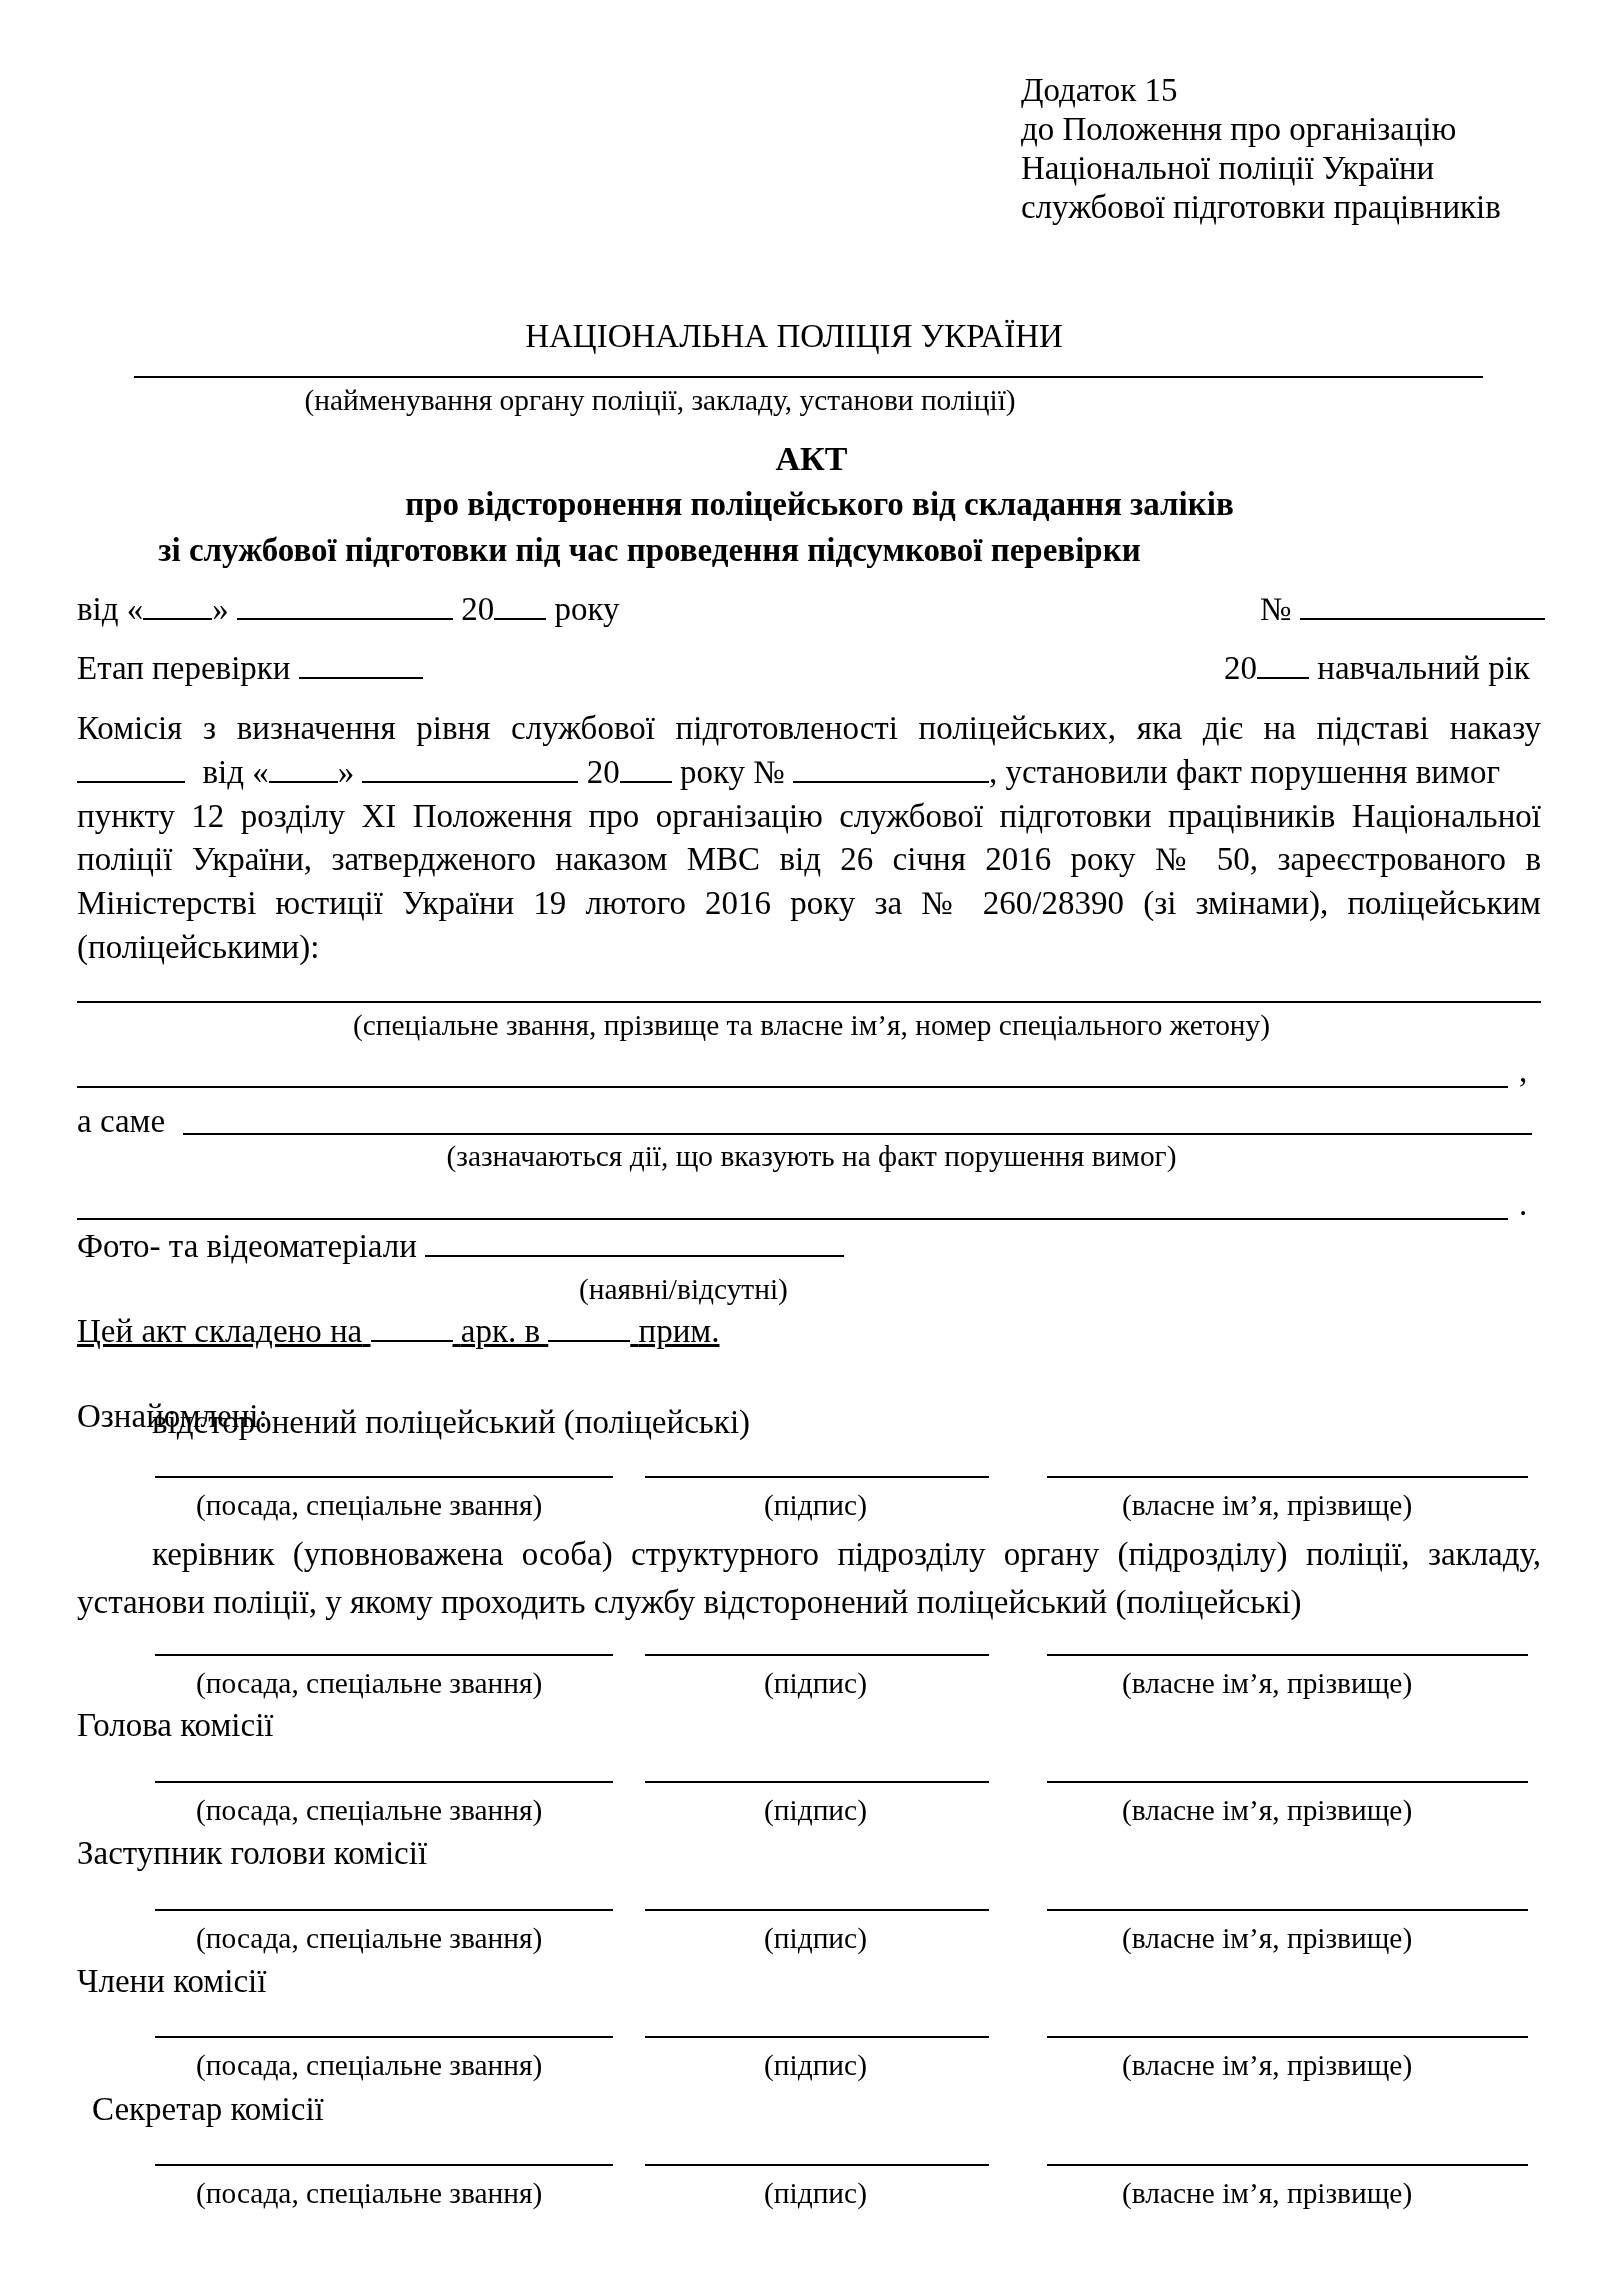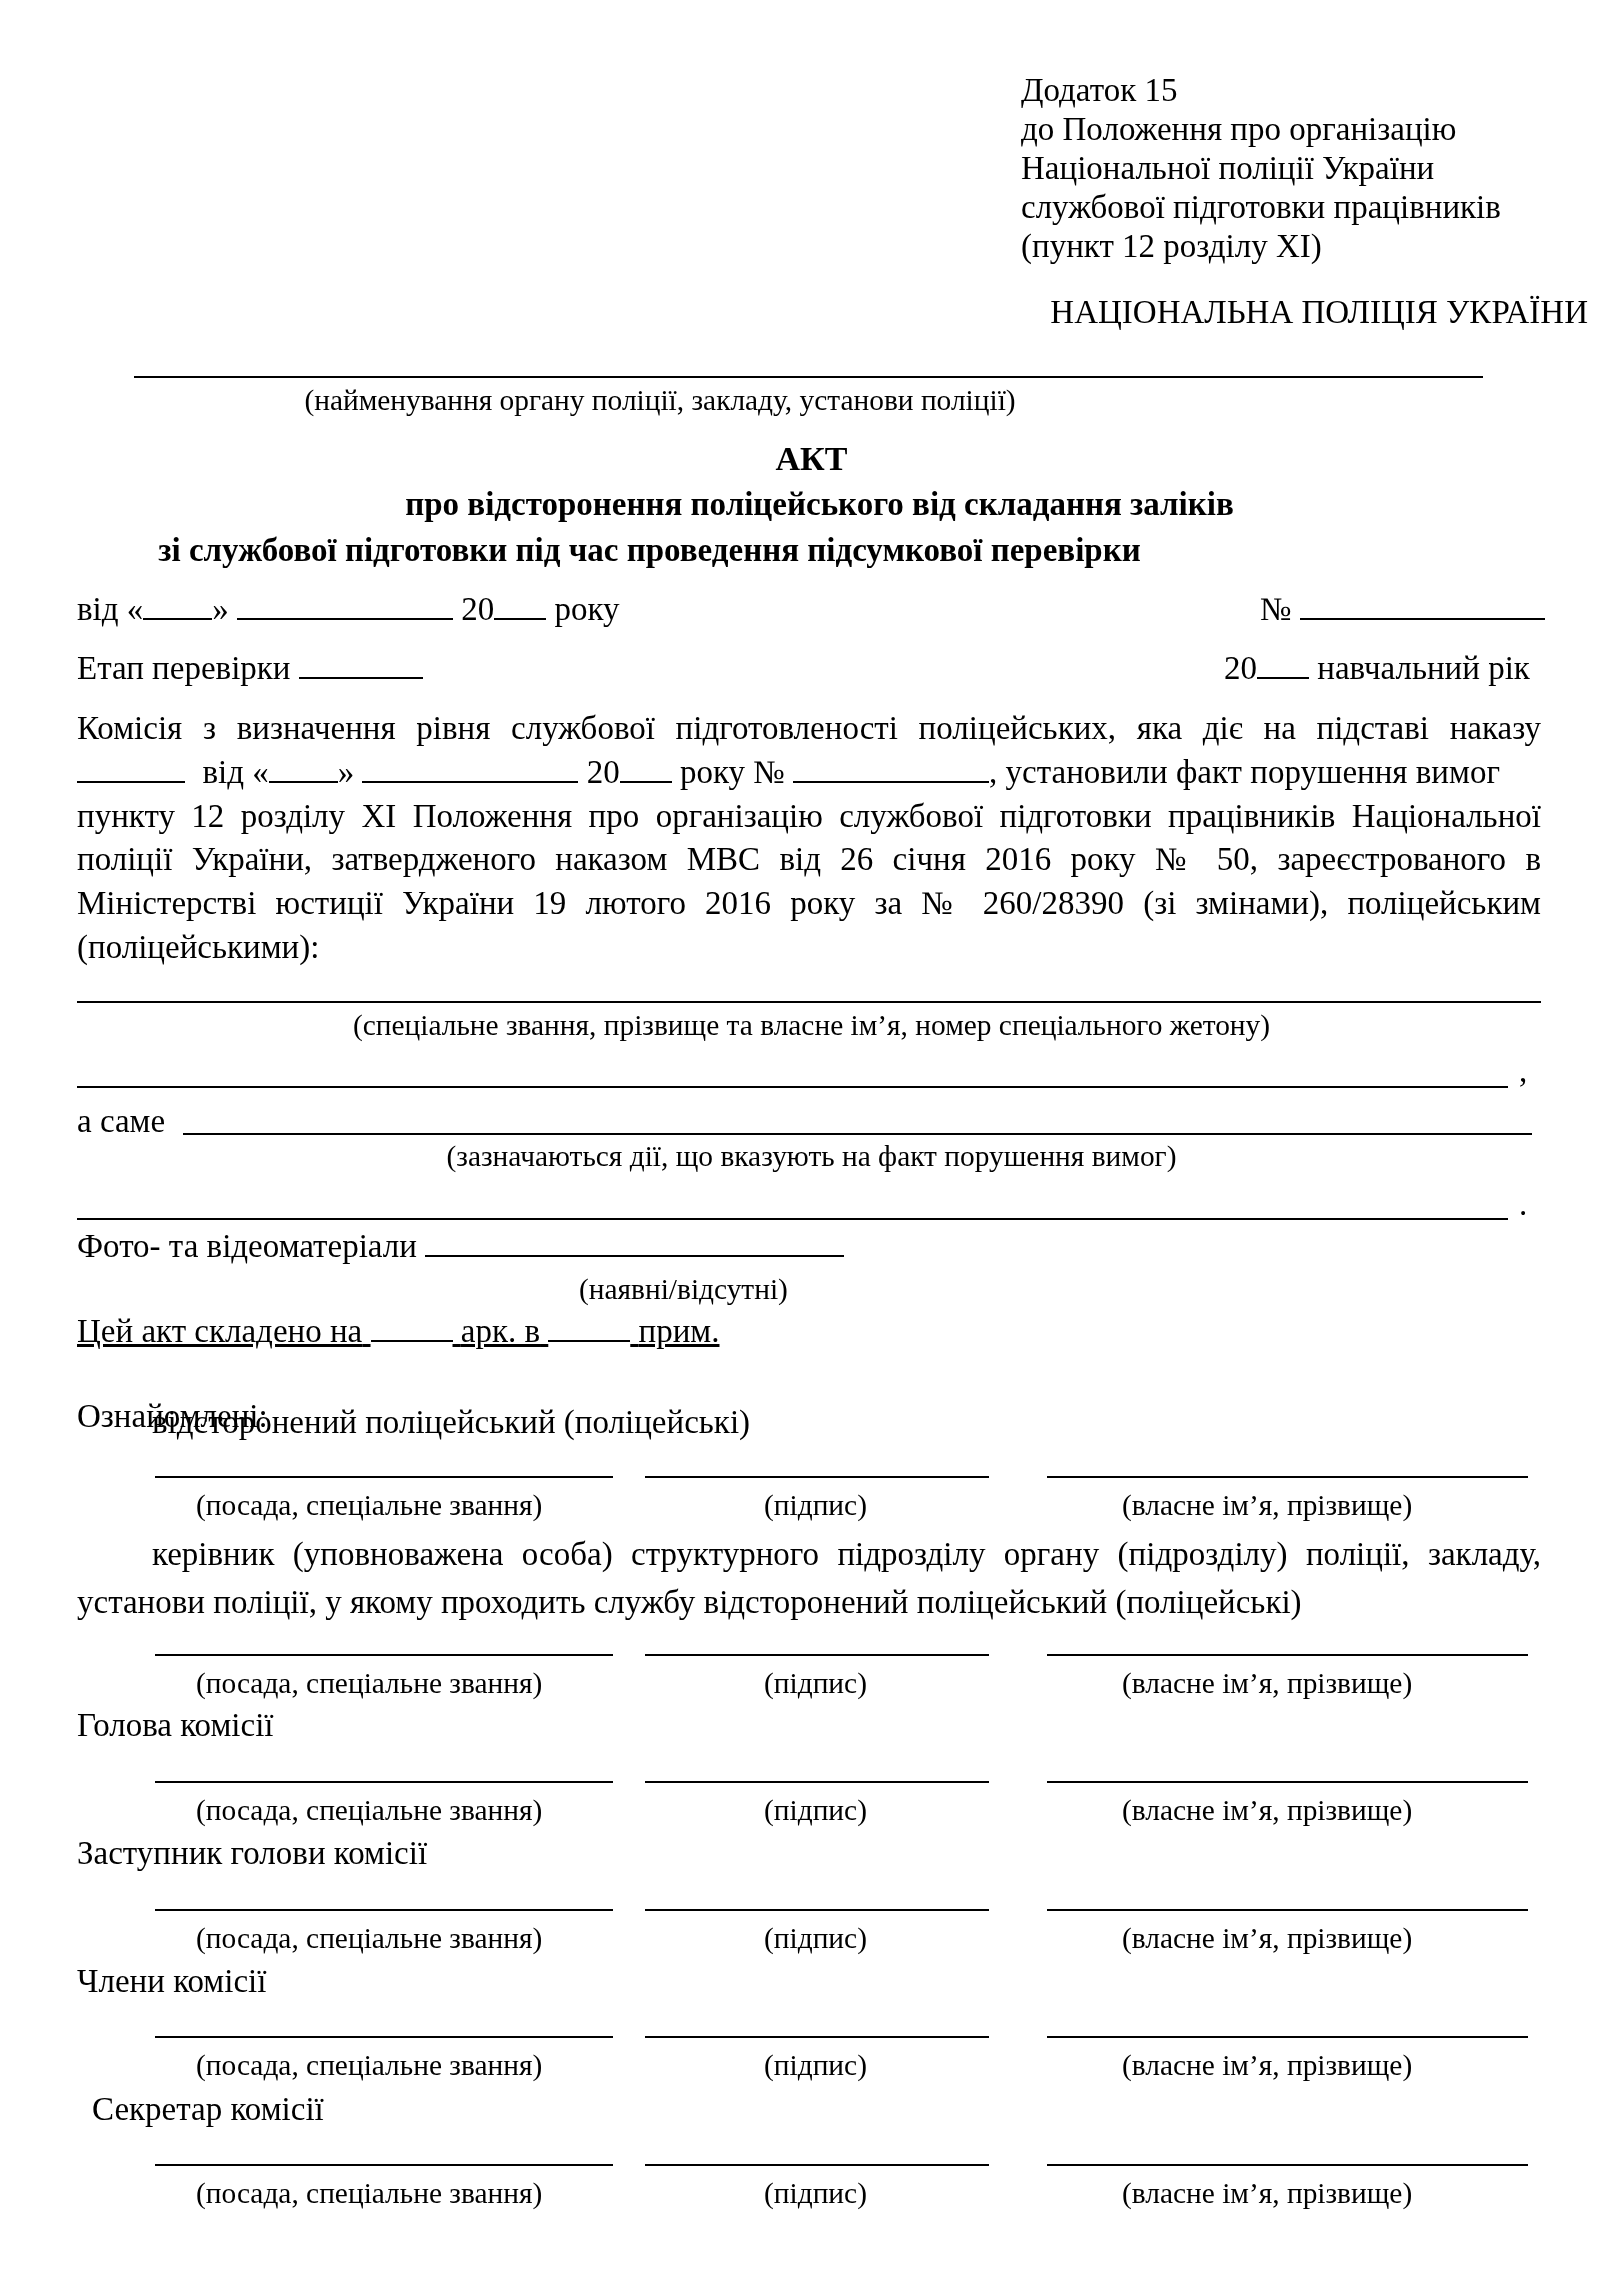--- a/index.html
+++ b/index.html
@@ -16,24 +16,23 @@
   .sigline { position:absolute; height:0; border-top:2px solid #000; }
 </style>
 </head>
 <body>
 
 <div class="abs appendix" style="left:1021px; top:71px; line-height:39px;">
   <div>Додаток 15</div>
   <div>до Положення про організацію</div>
   <div>Національної поліції України</div>
   <div>службової підготовки працівників</div>
-  <div>(пункт 12 розділу XI)</div>
 </div>
 
-<div class="abs center" style="left:0; width:1588px; top:296px;text-align:right;">НАЦІОНАЛЬНА ПОЛІЦІЯ УКРАЇНИ</div>
+<div class="abs center" style="left:0; width:1588px; top:320px;">НАЦІОНАЛЬНА ПОЛІЦІЯ УКРАЇНИ</div>
 <div class="hline" style="left:134px; width:1349px; top:376px;"></div>
 <div class="caption center" style="left:0; width:1320px; top:386px;">(найменування органу поліції, закладу, установи поліції)</div>
 
 <div class="abs center bold" style="left:0; width:1623px; top:442px; font-size:34px;">АКТ</div>
 <div class="abs center bold" style="left:8px; width:1623px; top:488px;">про відсторонення поліцейського від складання заліків</div>
 <div class="abs center bold" style="left:0; width:1299px; top:534px;">зі службової підготовки під час проведення підсумкової перевірки</div>
 
 <div class="abs" style="left:77px; top:593px;">
   <span>від «</span><span class="ul" style="width:69px;"></span><span>»</span>
   <span class="ul" style="width:216px;"></span>

